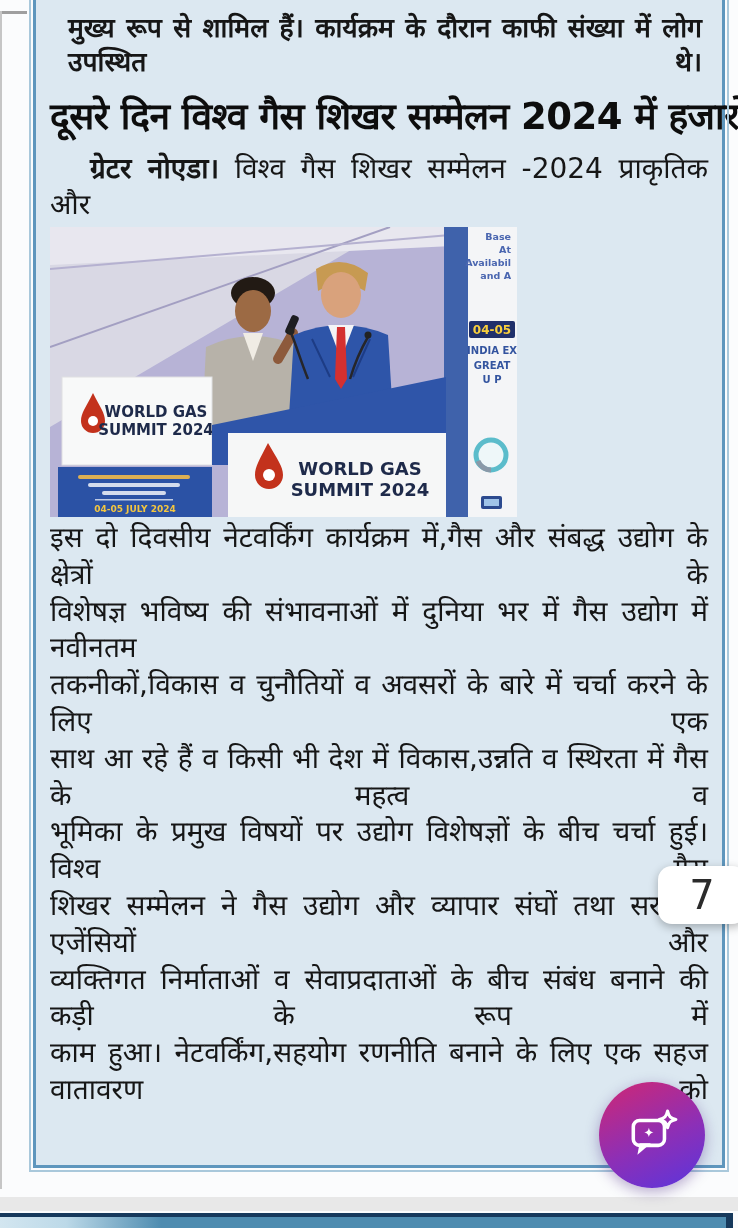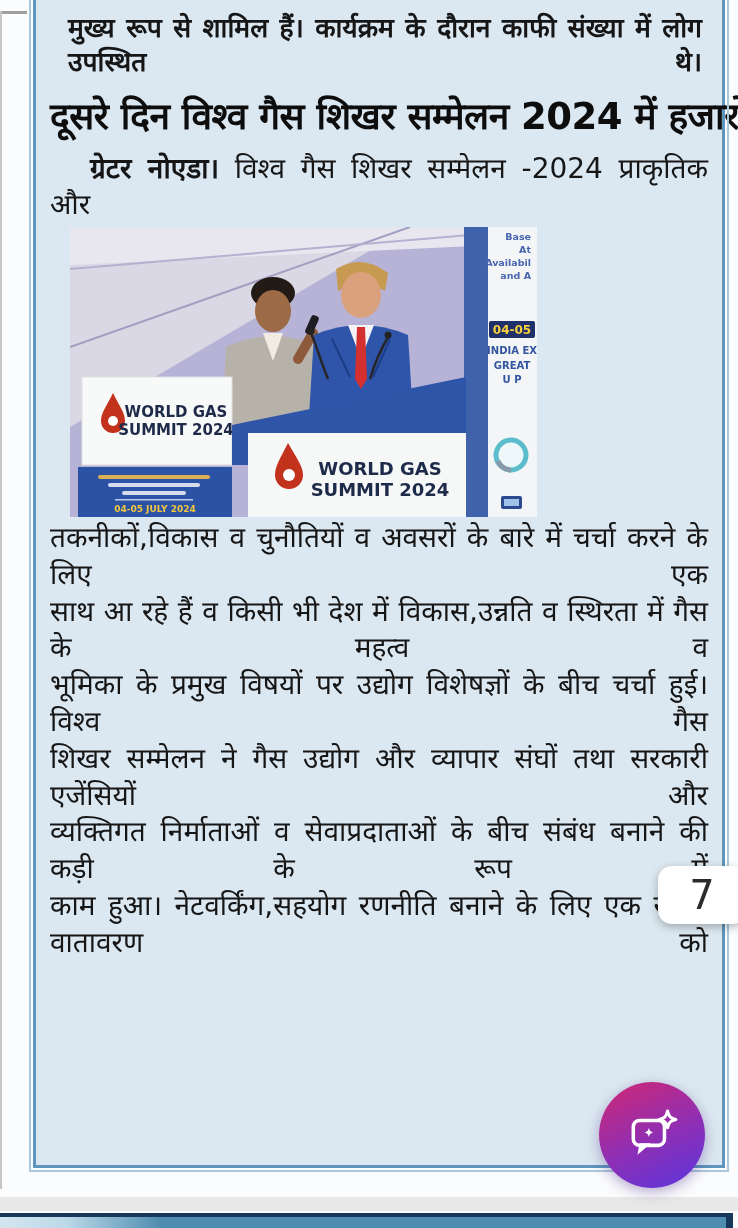--- a/index.html
+++ b/index.html
@@ -37,21 +37,21 @@
     white-space:nowrap;
   }
   .lead-line{
     margin-top:10px;font-size:28px;line-height:36px;
     text-align:justify;text-align-last:justify;
     text-indent:40px;
   }
   .lead-line b{font-weight:bold;margin-top:40px;}
 
   .photo-row{display:flex;margin-top:4px;}
-  .photo-frame{width:467px;height:290px;flex:0 0 467px;overflow:hidden;margin-left:20px;}
+  .photo-frame{width:467px;height:290px;flex:0 0 467px;overflow:hidden;}
   .side-col{flex:1;padding-left:7px;font-size:27.5px;}
   .sline{line-height:36.2px;text-align:justify;text-align-last:justify;}
 
   .body-text{margin-top:3px;font-size:28px;}
   .bline{line-height:36.8px;text-align:justify;text-align-last:justify;}
 
   
   .page-badge{
     position:absolute;right:-8px;top:866px;width:88px;height:58px;
     background:#ffffff;border-radius:14px;
@@ -166,20 +166,22 @@
             <rect x="52" y="264" width="64" height="4" rx="2" fill="#ffffff" opacity="0.8"></rect>
             <rect x="45" y="272" width="78" height="1.5" fill="#ffffff" opacity="0.7"></rect>
             <text x="85" y="285" text-anchor="middle" font-size="9" font-weight="bold" fill="#f4c63f">04-05 JULY 2024</text>
           </g>
         </svg>
       </div>
 
     </div>
 
     <div class="body-text">
+        <div class="bline">इस दो दिवसीय नेटवर्किंग कार्यक्रम में,गैस और संबद्ध उद्योग के क्षेत्रों के</div>
+        <div class="bline">विशेषज्ञ भविष्य की संभावनाओं में दुनिया भर में गैस उद्योग में नवीनतम</div>
         <div class="bline">तकनीकों,विकास व चुनौतियों व अवसरों के बारे में चर्चा करने के लिए एक</div>
         <div class="bline">साथ आ रहे हैं व किसी भी देश में विकास,उन्नति व स्थिरता में गैस के महत्व व</div>
         <div class="bline">भूमिका के प्रमुख विषयों पर उद्योग विशेषज्ञों के बीच चर्चा हुई। विश्व गैस</div>
         <div class="bline">शिखर सम्मेलन ने गैस उद्योग और व्यापार संघों तथा सरकारी एजेंसियों और</div>
         <div class="bline">व्यक्तिगत निर्माताओं व सेवाप्रदाताओं के बीच संबंध बनाने की कड़ी के रूप में</div>
         <div class="bline">काम हुआ। नेटवर्किंग,सहयोग रणनीति बनाने के लिए एक सहज वातावरण को</div>
       </div>
 
   </div>
 </div>

